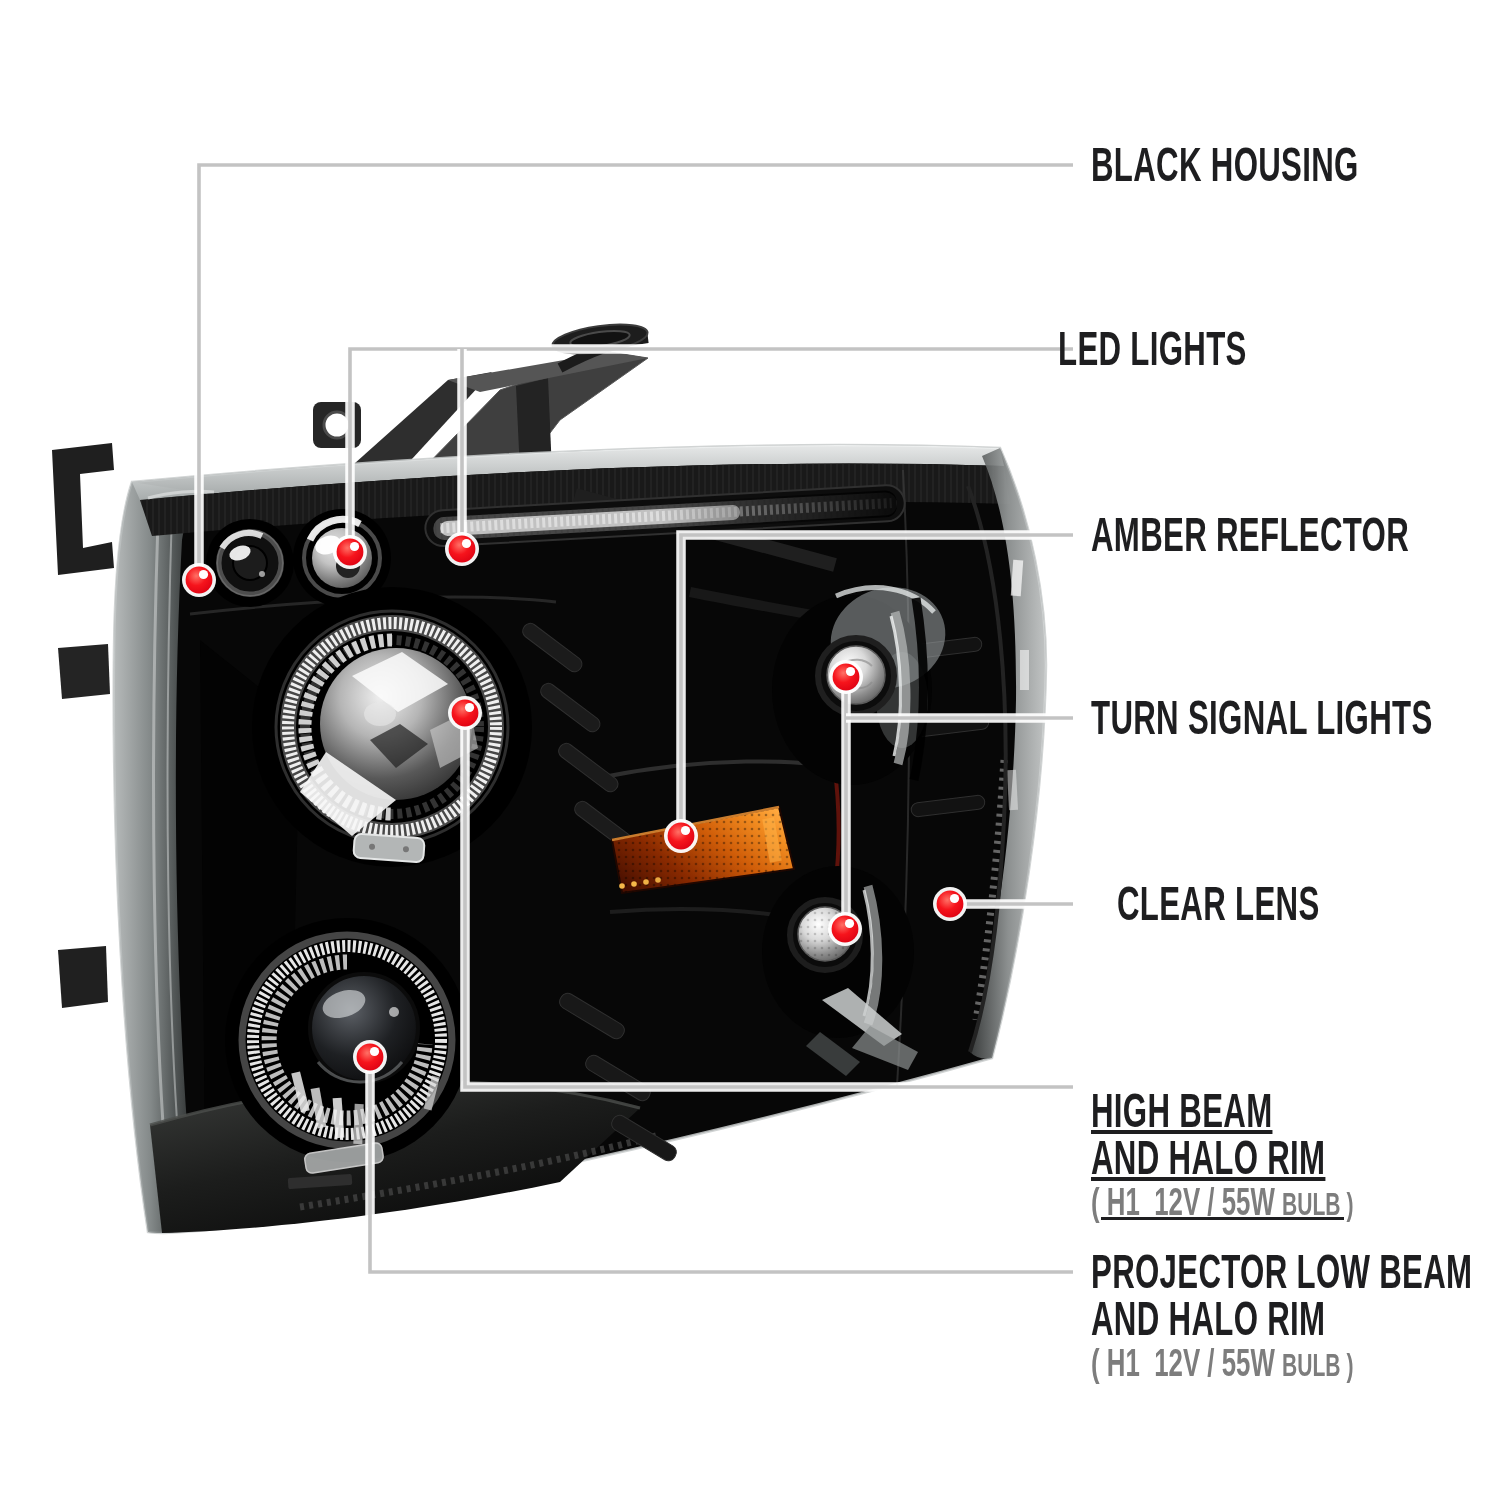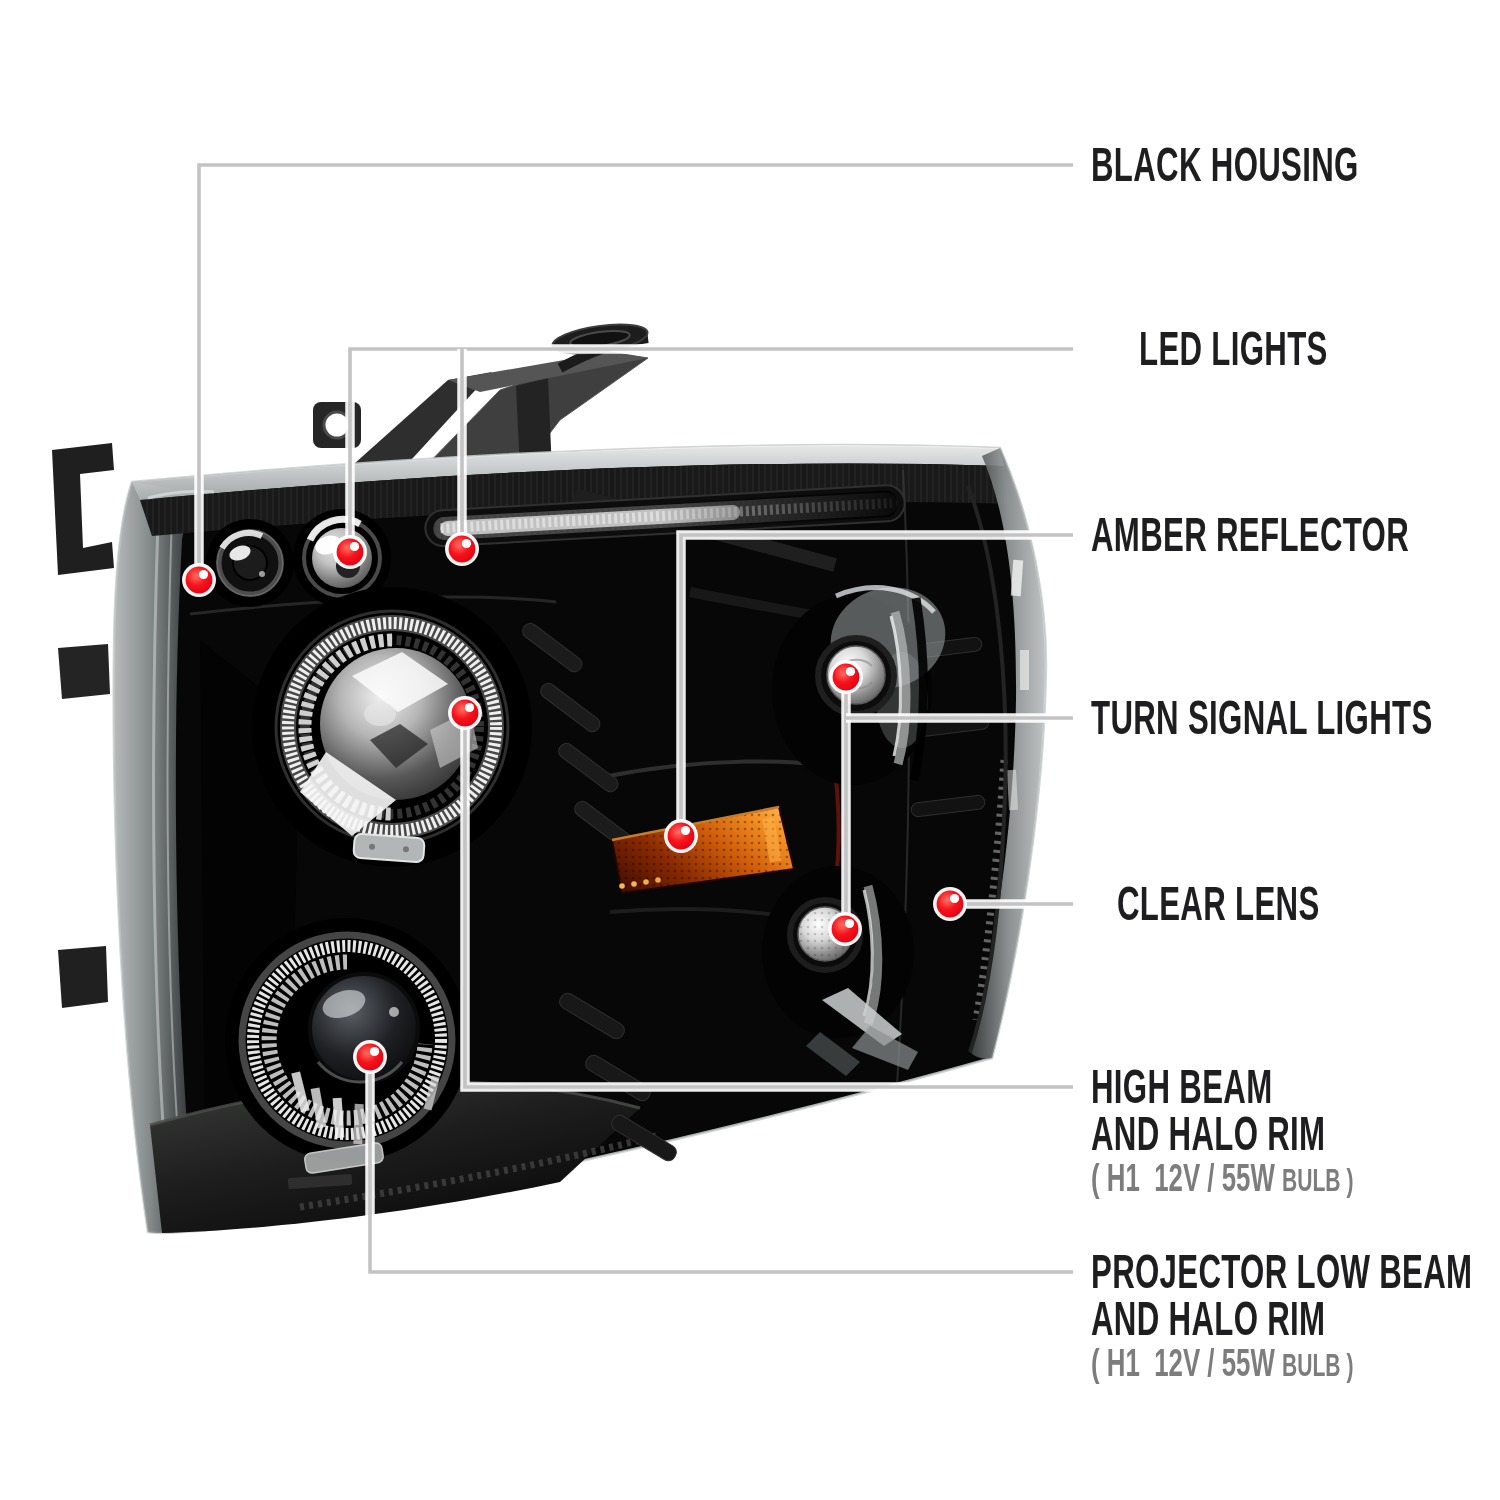--- a/index.html
+++ b/index.html
@@ -314,33 +314,33 @@
         <circle cx="370" cy="1057" r="17" fill="#ffffff" fill-opacity="0.95"></circle>
         <circle cx="370" cy="1057" r="13.4" fill="url(#dotGrad)"></circle>
         <circle cx="374.5" cy="1051.5" r="4.6" fill="#ffffff"></circle>
       </g>
 </svg>
 
 <div id="labels">
       <div class="callout-label" style="left: 1091px; top: 141px;">
         <span class="line-main">BLACK HOUSING</span>
       </div>
-      <div class="callout-label" style="left: 1139px; top: 325px;">
+      <div class="callout-label" style="left: 1058px; top: 325px;">
         <span class="line-main">LED LIGHTS</span>
       </div>
       <div class="callout-label" style="left: 1091px; top: 511px;">
         <span class="line-main">AMBER REFLECTOR</span>
       </div>
       <div class="callout-label" style="left: 1091px; top: 694px;">
         <span class="line-main">TURN SIGNAL LIGHTS</span>
       </div>
       <div class="callout-label" style="left: 1117px; top: 880px;">
         <span class="line-main">CLEAR LENS</span>
       </div>
-      <div class="callout-label" style="left: 1091px; top: 1063px;">
+      <div class="callout-label" style="left: 1091px; top: 1087px; text-decoration: underline;">
         <span class="line-main">HIGH BEAM</span>
         <span class="line-main">AND HALO RIM</span>
         <span class="line-sub">( H1  12V / 55W <span class="small">BULB )</span></span>
       </div>
       <div class="callout-label" style="left: 1091px; top: 1248px;">
         <span class="line-main">PROJECTOR LOW BEAM</span>
         <span class="line-main">AND HALO RIM</span>
         <span class="line-sub">( H1  12V / 55W <span class="small">BULB )</span></span>
       </div>
     </div>

